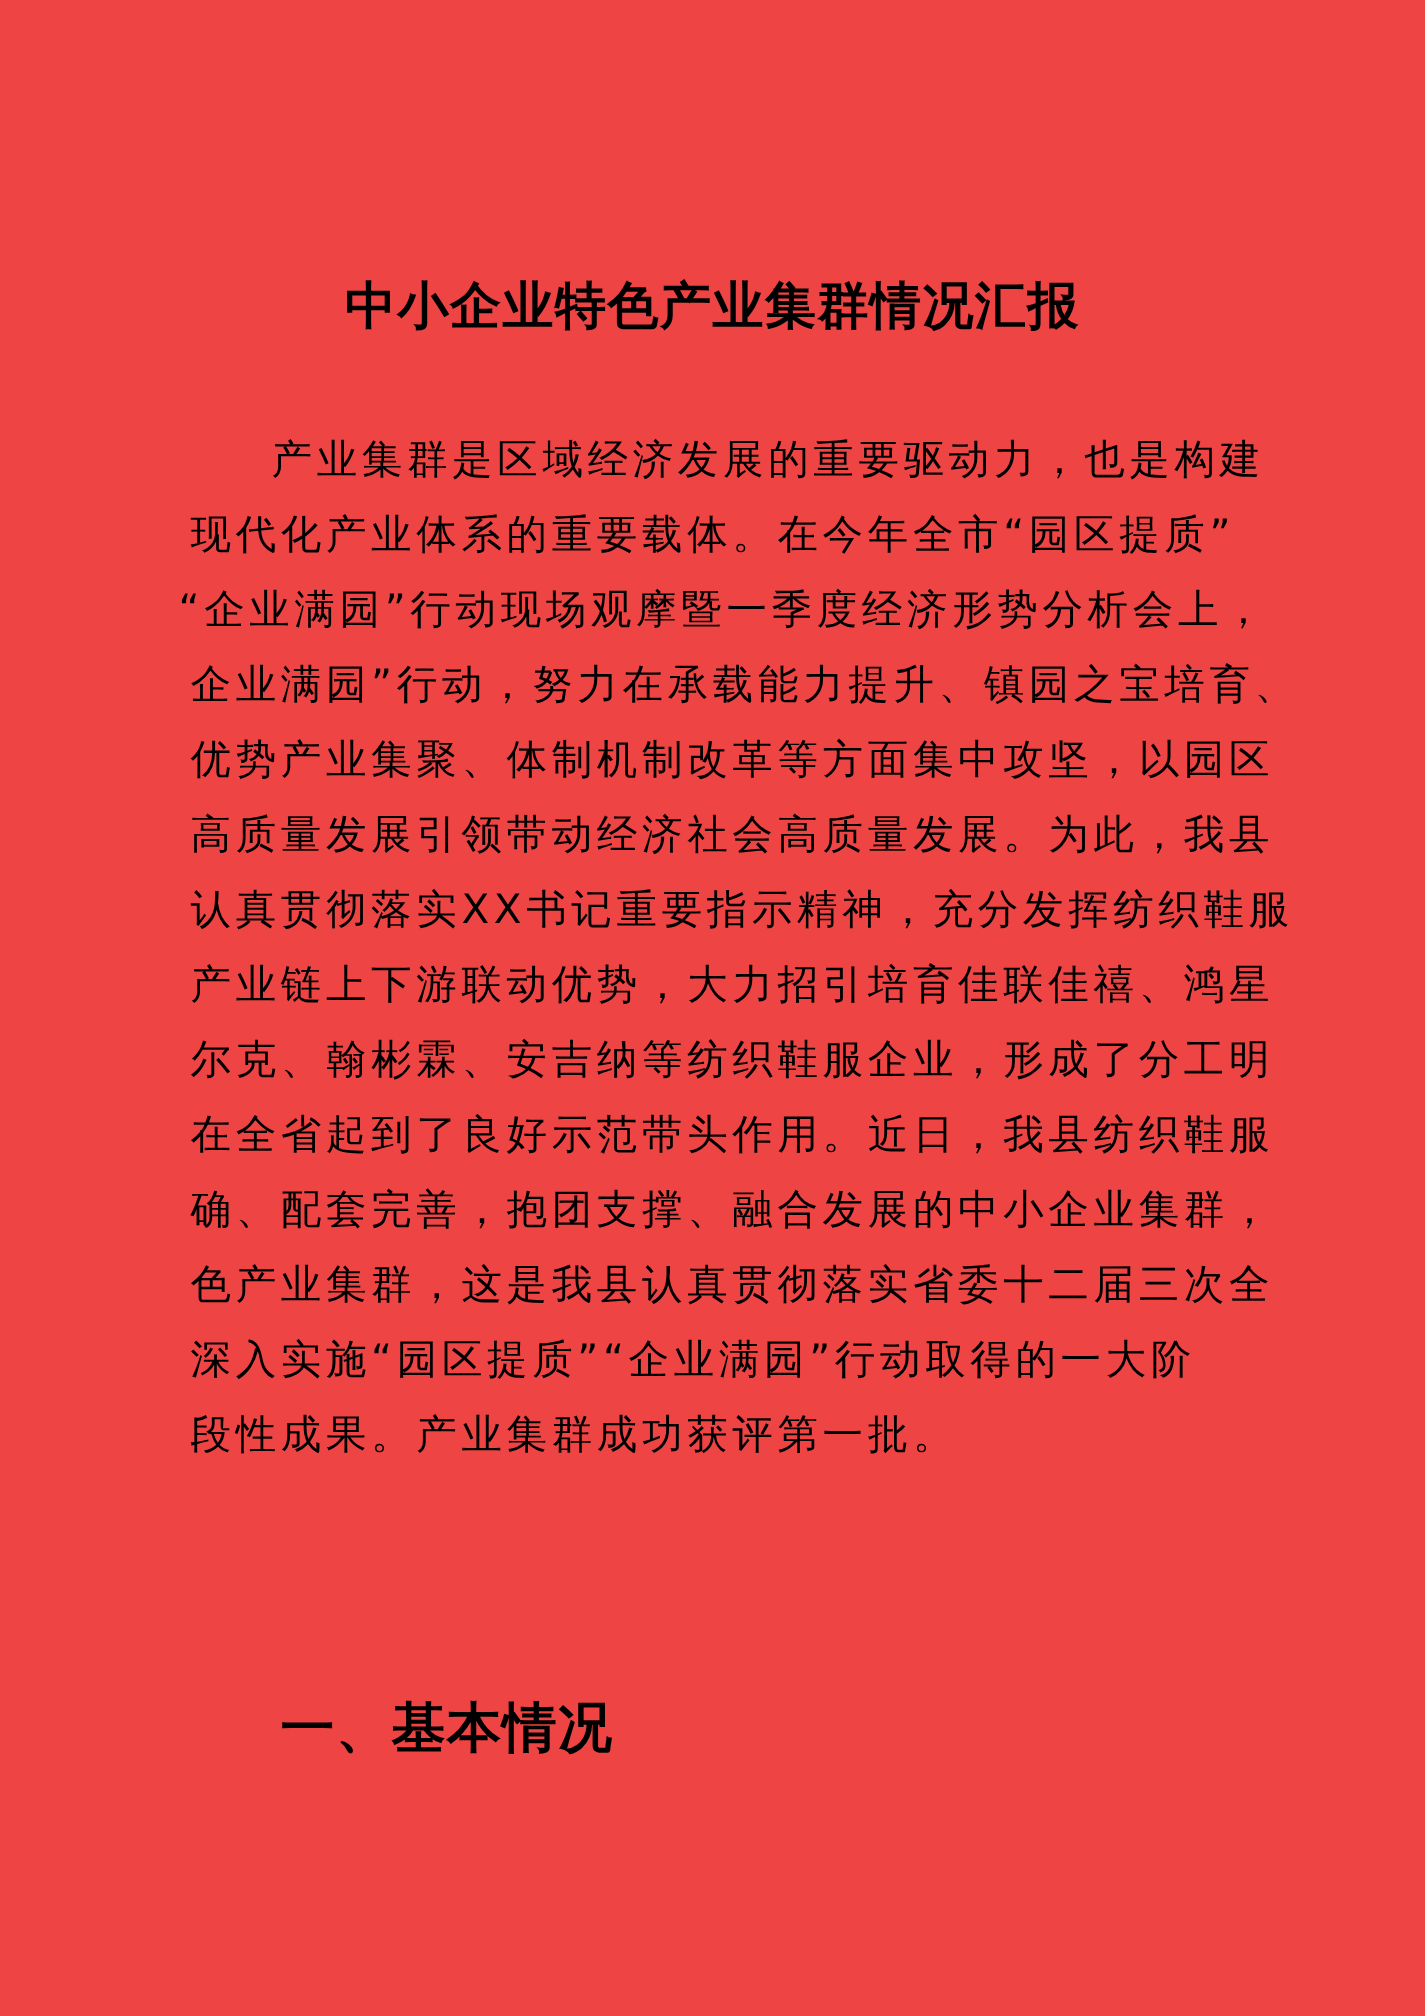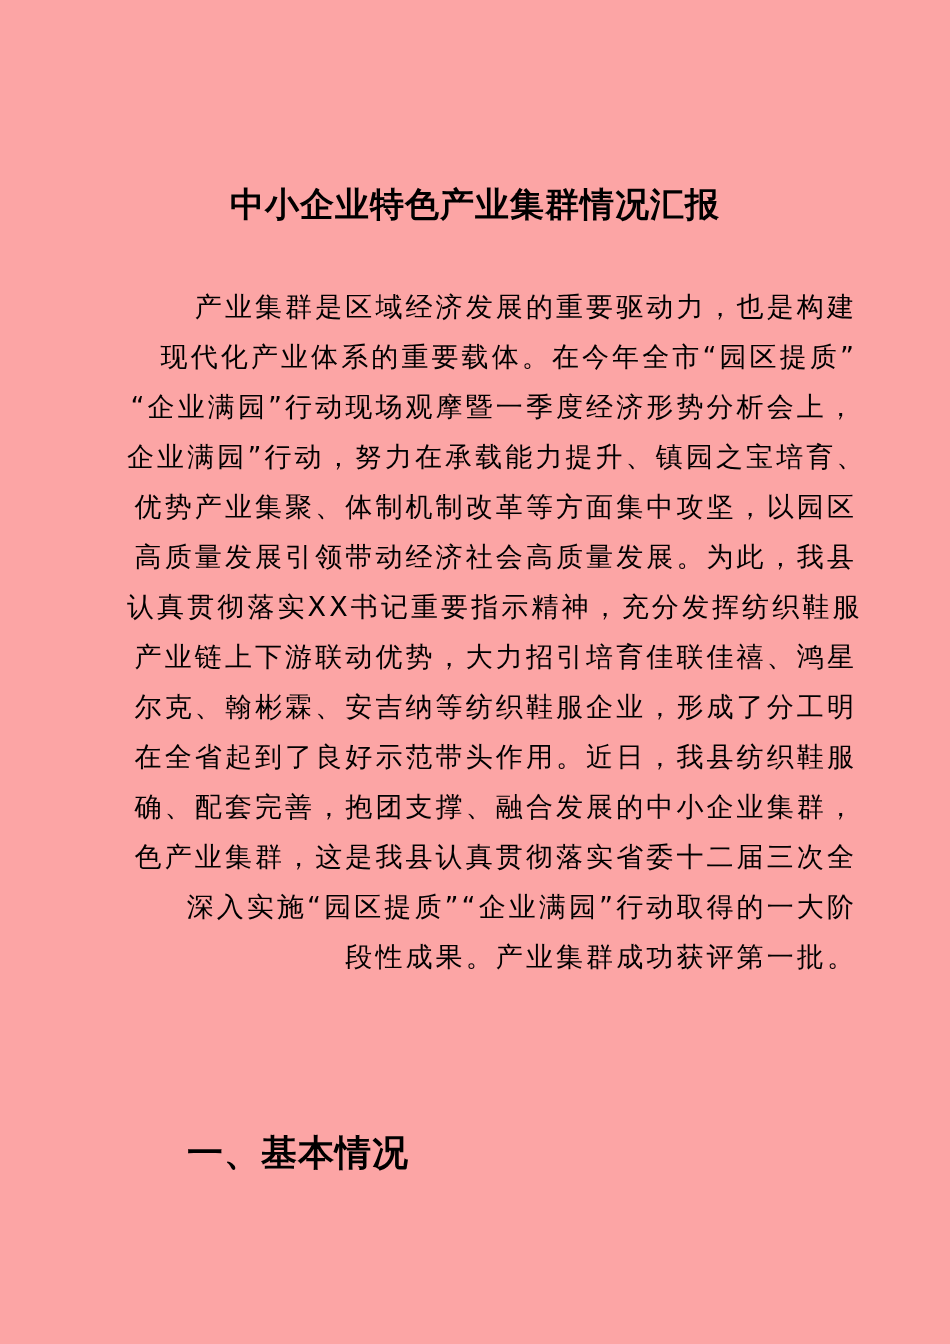--- a/index.html
+++ b/index.html
@@ -14,41 +14,40 @@
       overflow: hidden;
       font-family: "DejaVu Serif", "Liberation Serif", serif;
       color: #000000;
     }
     .page {
       position: absolute;
       left: 0;
       top: 0;
       width: 950px;
       height: 1344px;
-      background: #fca5a5;
+      background: #ef4444;
       text-decoration: underline;
     }
     .title {
       position: absolute;
       left: 0;
       top: 180px;
       width: 950px;
       text-align: center;
       font-size: 34px;
       font-weight: bold;
       letter-spacing: 1px;
       line-height: 48px;
       font-family: "DejaVu Serif", "Liberation Serif", serif;
     }
     .body-lines {
       position: absolute;
       left: 127px;
       top: 282px;
       width: 730px;
-      text-align: right;
     }
     .line {
       height: 50px;
       line-height: 50px;
       font-size: 27px;
       white-space: nowrap;
       letter-spacing: 3.1px;
       font-family: "DejaVu Sans", "Liberation Sans", sans-serif;
       font-weight: normal;
     }

